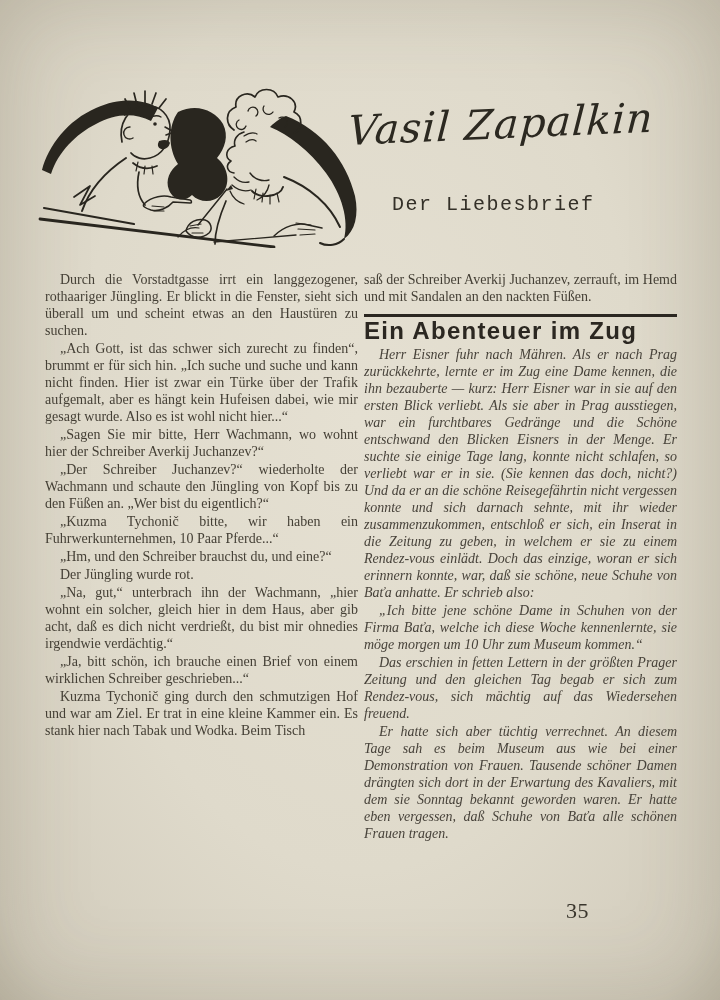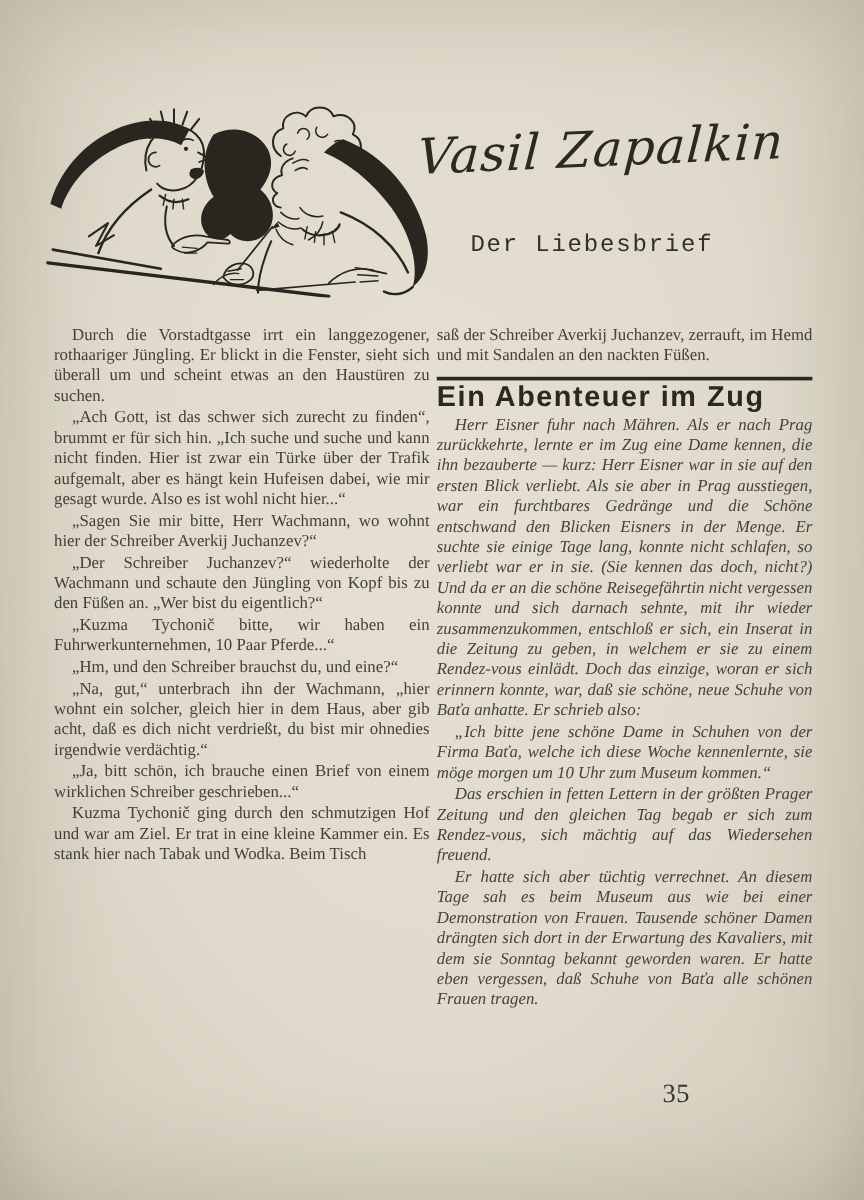--- a/index.html
+++ b/index.html
@@ -37,21 +37,21 @@
   .col p{margin:0 0 1px 0;text-indent:15px;}
   .col p.noindent{text-indent:0;}
   .col p.it{font-style:italic;color:#47423a;}
   .section-rule{border:none;border-top:3px solid #2b2721;margin:9px 0 0 0;}
   .section-heading{
     font-family:"Liberation Sans", sans-serif;
     font-size:24px;font-weight:bold;letter-spacing:1.3px;
     color:#2b2721;margin:5px 0 7px 0;white-space:nowrap;
   }
   .page-number{
-    position:absolute;left:552px;top:898px;
+    position:absolute;left:566px;top:898px;
     font-size:22px;color:#39352c;letter-spacing:.5px;
   }
 </style>
 </head>
 <body>
 
 <div class="page">
 
   <svg class="illustration" viewBox="0 0 332 164" aria-hidden="true">
 
@@ -114,20 +114,21 @@
 
   <div class="story-title">Der Liebesbrief</div>
 
   <div class="col col-left">
     <p>Durch die Vorstadtgasse irrt ein langgezogener, rothaariger Jüngling. Er blickt in die Fenster, sieht sich überall um und scheint etwas an den Haustüren zu suchen.</p>
     <p>„Ach Gott, ist das schwer sich zurecht zu finden“, brummt er für sich hin. „Ich suche und suche und kann nicht finden. Hier ist zwar ein Türke über der Trafik aufgemalt, aber es hängt kein Hufeisen dabei, wie mir gesagt wurde. Also es ist wohl nicht hier...“</p>
     <p>„Sagen Sie mir bitte, Herr Wachmann, wo wohnt hier der Schreiber Averkij Juchanzev?“</p>
     <p>„Der Schreiber Juchanzev?“ wiederholte der Wachmann und schaute den Jüngling von Kopf bis zu den Füßen an. „Wer bist du eigentlich?“</p>
     <p>„Kuzma Tychonič bitte, wir haben ein Fuhrwerkunternehmen, 10 Paar Pferde...“</p>
     <p>„Hm, und den Schreiber brauchst du, und eine?“</p>
+    <p>Der Jüngling wurde rot.</p>
     <p>„Na, gut,“ unterbrach ihn der Wachmann, „hier wohnt ein solcher, gleich hier in dem Haus, aber gib acht, daß es dich nicht verdrießt, du bist mir ohnedies irgendwie verdächtig.“</p>
     <p>„Ja, bitt schön, ich brauche einen Brief von einem wirklichen Schreiber geschrieben...“</p>
     <p>Kuzma Tychonič ging durch den schmutzigen Hof und war am Ziel. Er trat in eine kleine Kammer ein. Es stank hier nach Tabak und Wodka. Beim Tisch</p>
   </div>
 
   <div class="col col-right">
     <p class="noindent">saß der Schreiber Averkij Juchanzev, zerrauft, im Hemd und mit Sandalen an den nackten Füßen.</p>
     <hr class="section-rule">
     <h2 class="section-heading">Ein Abenteuer im Zug</h2>
     <p class="it">Herr Eisner fuhr nach Mähren. Als er nach Prag zurückkehrte, lernte er im Zug eine Dame kennen, die ihn bezauberte — kurz: Herr Eisner war in sie auf den ersten Blick verliebt. Als sie aber in Prag ausstiegen, war ein furchtbares Gedränge und die Schöne entschwand den Blicken Eisners in der Menge. Er suchte sie einige Tage lang, konnte nicht schlafen, so verliebt war er in sie. (Sie kennen das doch, nicht?) Und da er an die schöne Reisegefährtin nicht vergessen konnte und sich darnach sehnte, mit ihr wieder zusammenzukommen, entschloß er sich, ein Inserat in die Zeitung zu geben, in welchem er sie zu einem Rendez-vous einlädt. Doch das einzige, woran er sich erinnern konnte, war, daß sie schöne, neue Schuhe von Baťa anhatte. Er schrieb also:</p>

